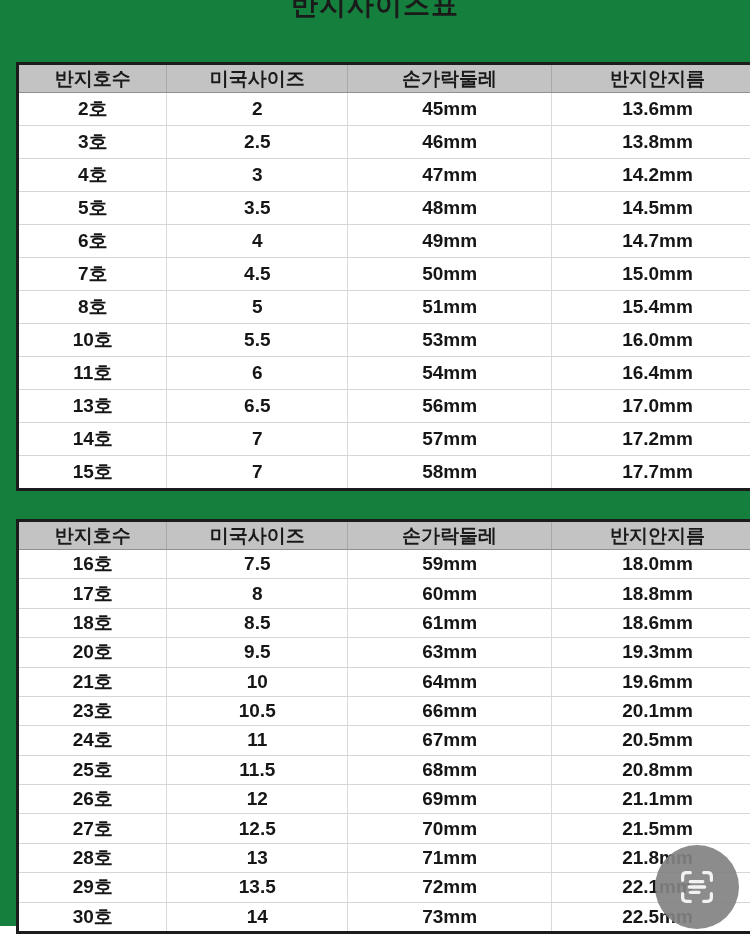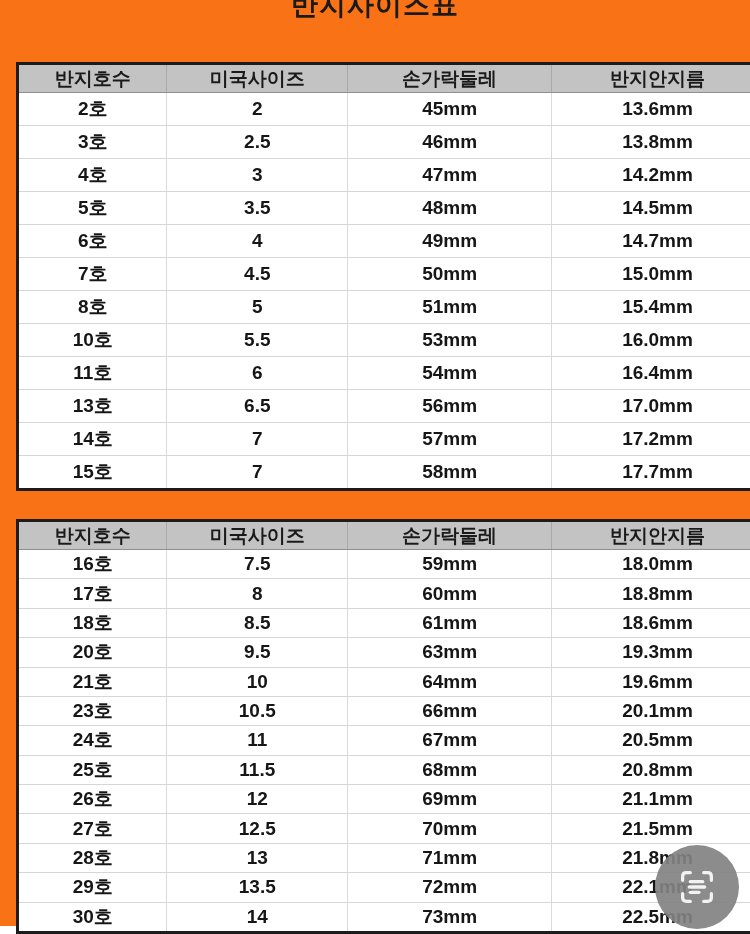--- a/index.html
+++ b/index.html
@@ -8,21 +8,21 @@
     width: 750px;
     height: 934px;
     background: #ffffff;
     overflow: hidden;
     font-family: "Liberation Sans", "DejaVu Sans", sans-serif;
   }
   .screen {
     position: relative;
     width: 750px;
     height: 926px;
-    background: #f97316;
+    background: #15803d;
   }
   .page-title {
     position: absolute;
     top: -13px;
     left: 0;
     right: 0;
     text-align: center;
     font-size: 27px;
     font-weight: 700;
     color: #1a1a1a;

